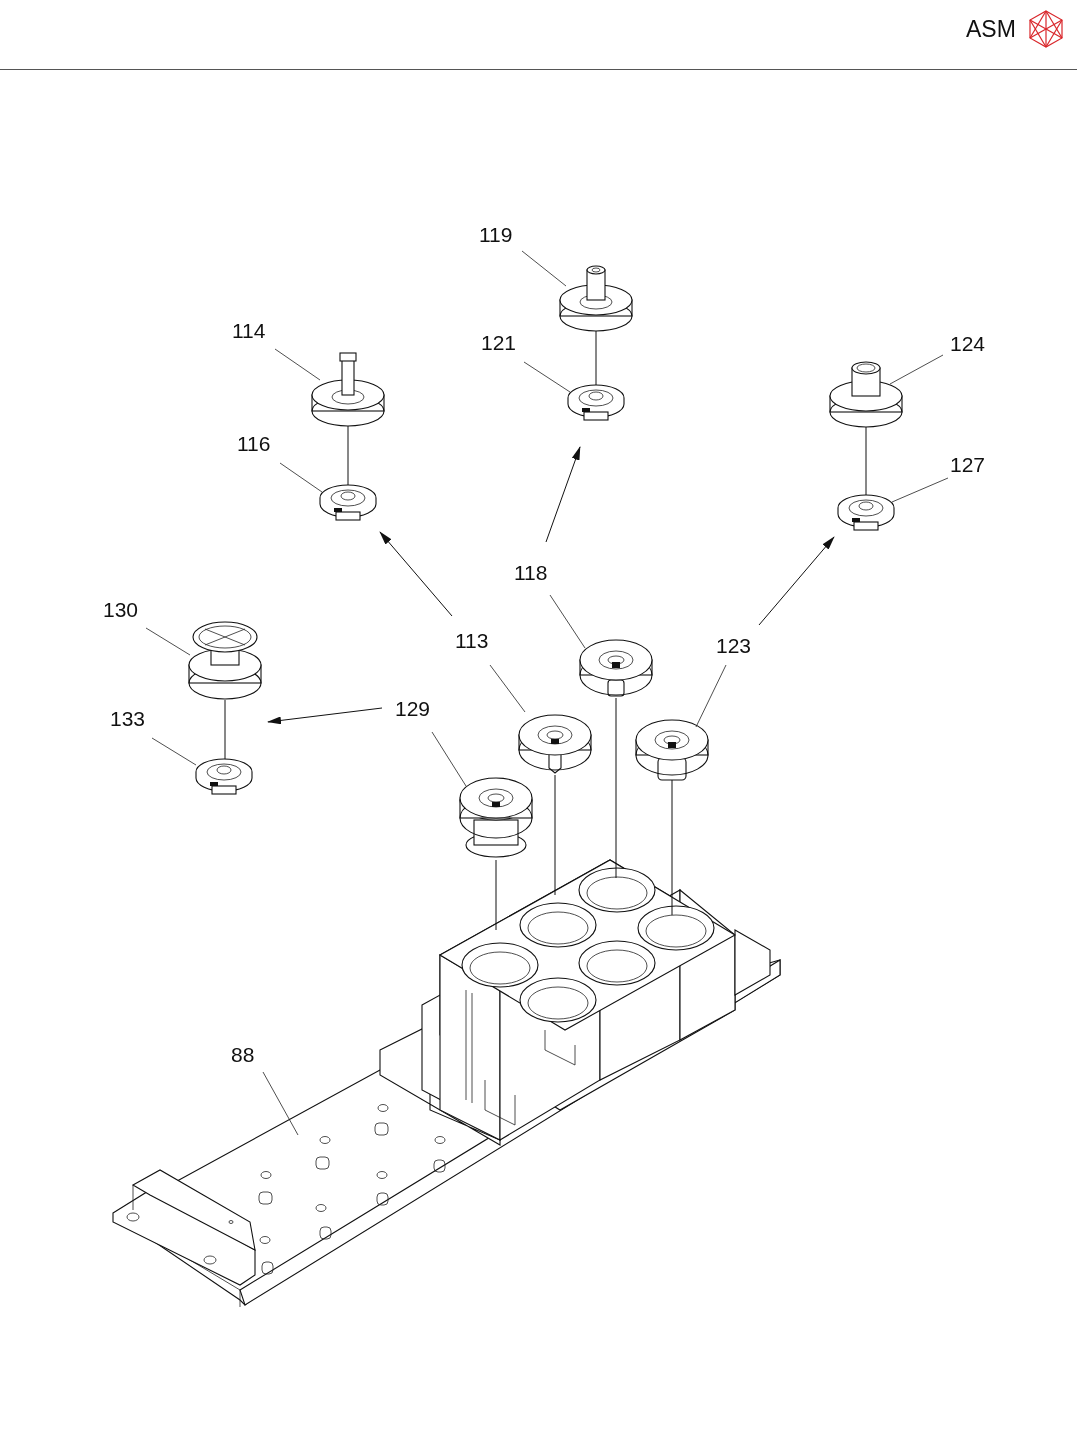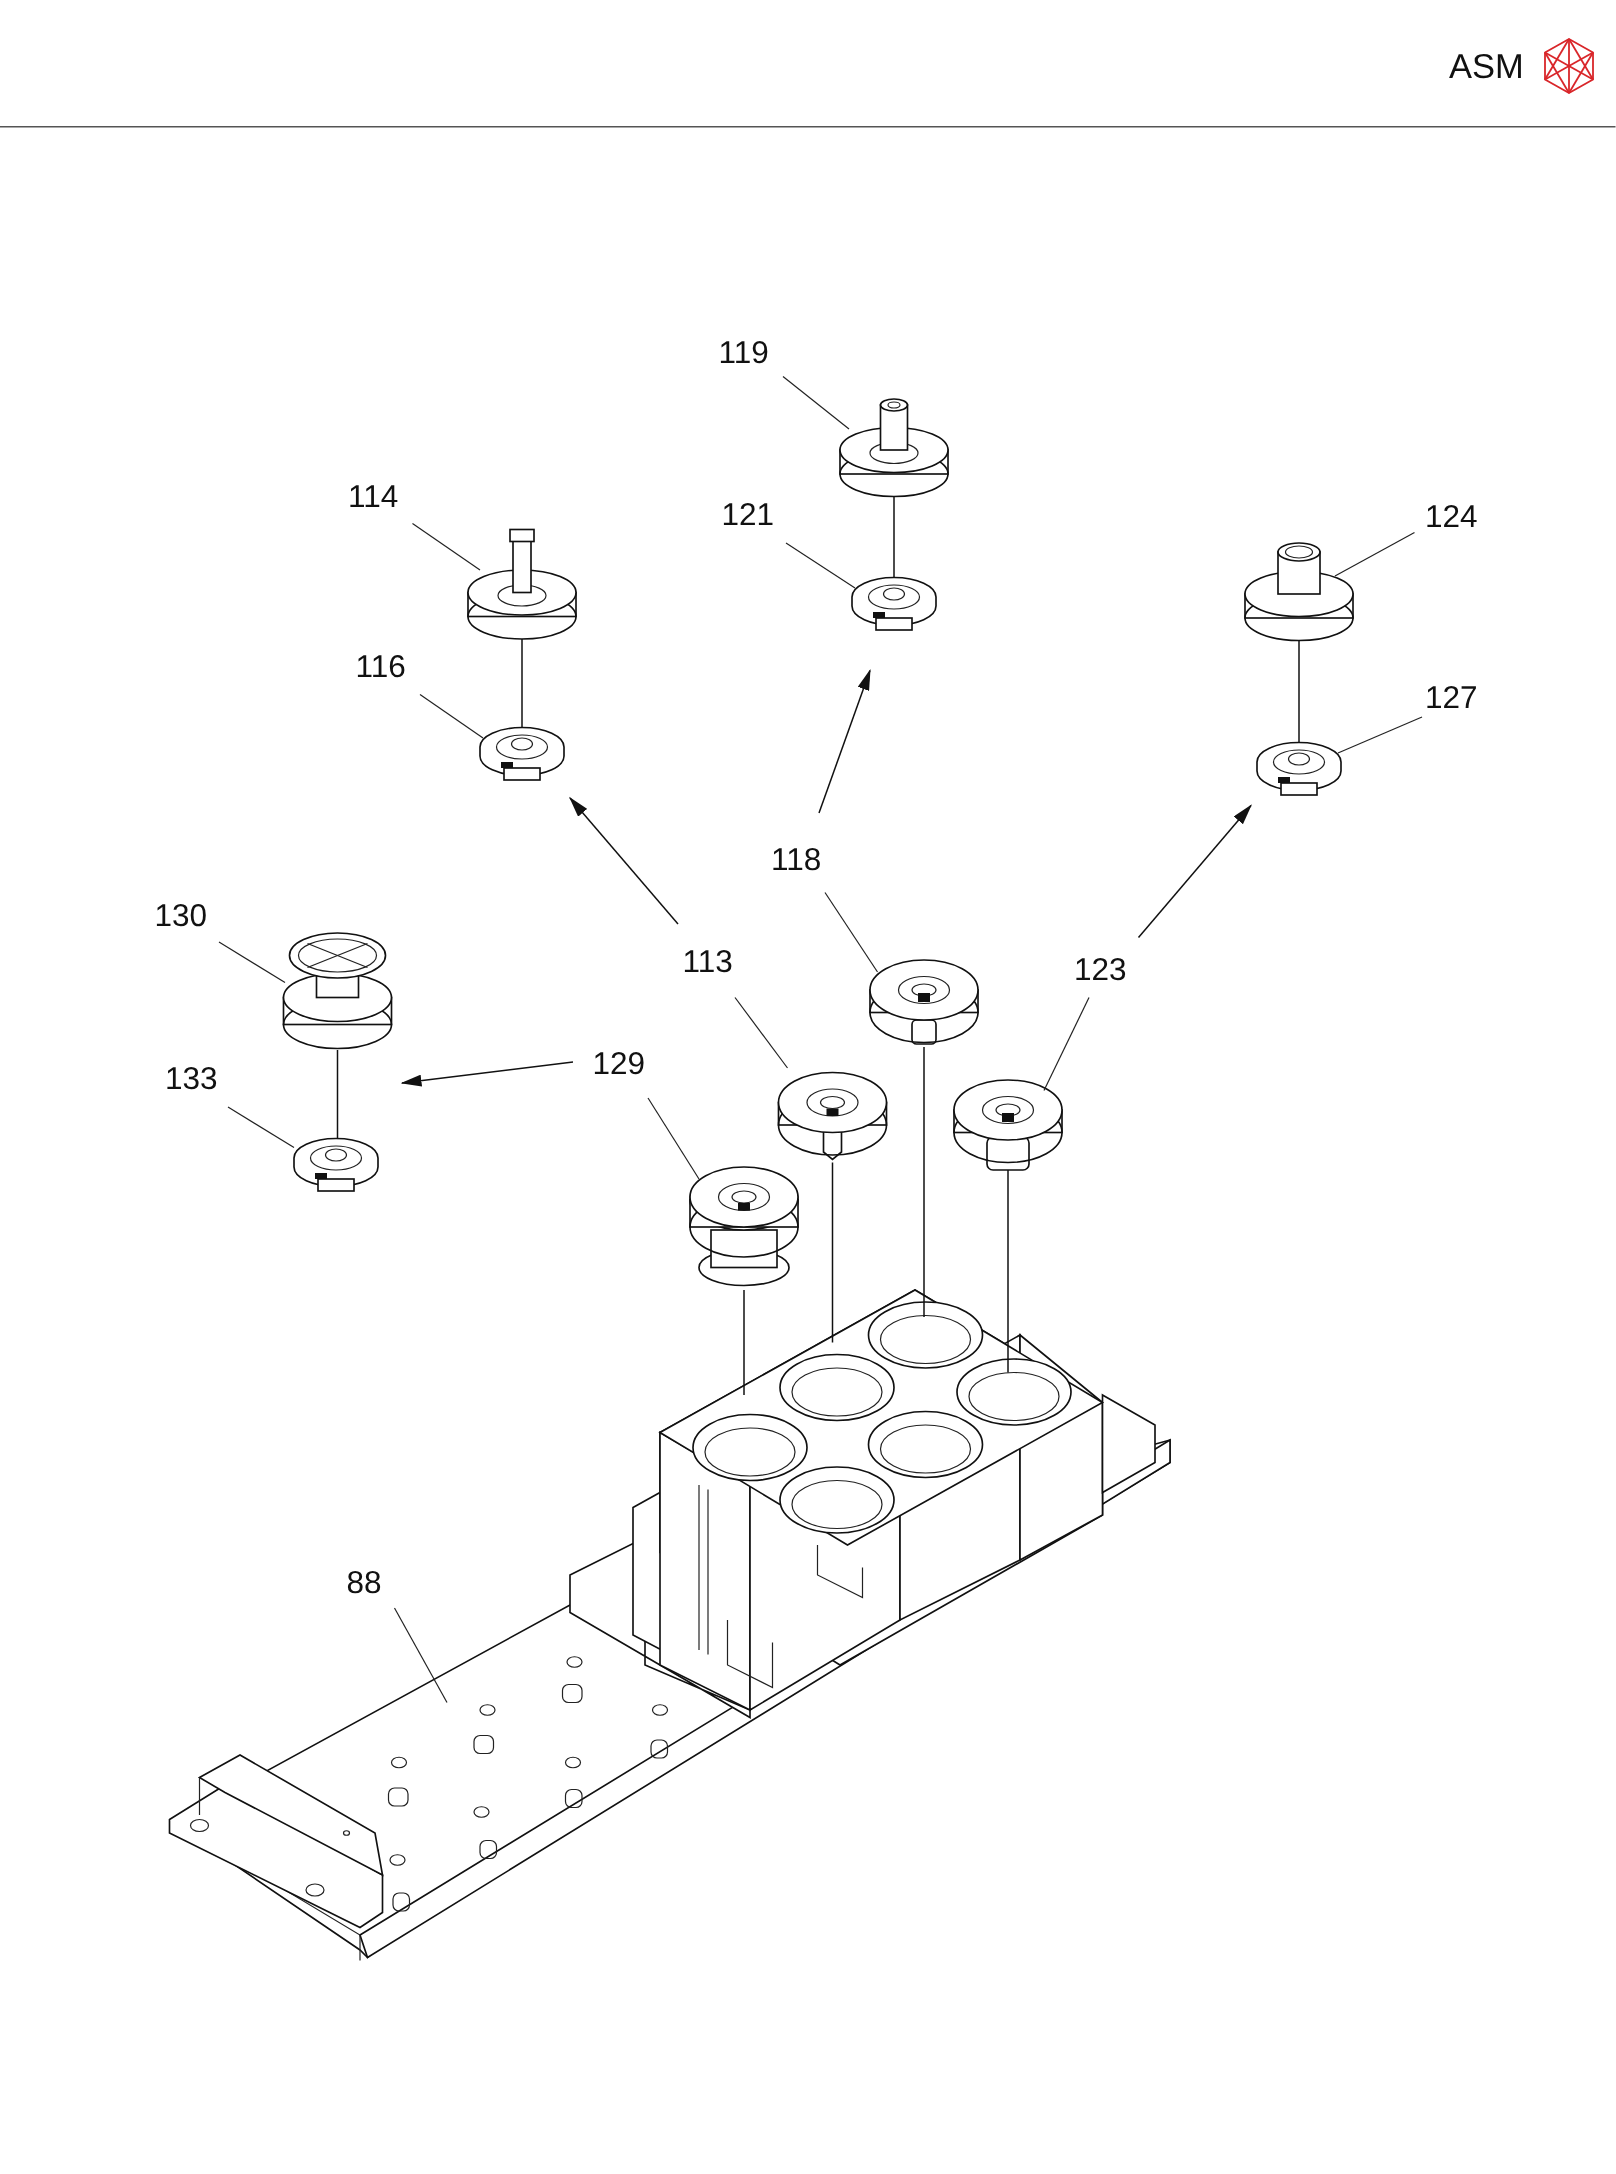--- a/index.html
+++ b/index.html
@@ -1,18 +1,18 @@
 <!DOCTYPE html>
 <html><head>
 <meta charset="utf-8">
 <style>
   html, body { margin: 0; padding: 0; background: #ffffff; }
   body { width: 1077px; height: 1449px; position: relative; overflow: hidden;
          font-family: "Liberation Sans", sans-serif; }
-  .header { position: absolute; left: 0; top: 16px; width: 884px; height: 70px; }
+  .header { position: absolute; left: 0; top: 1px; width: 884px; height: 70px; }
   .header-rule { position: absolute; left: 0; top: 68px; width: 1077px; height: 1px; background: #555; }
   .logo-text { position: absolute; left: 966px; top: 15px; font-size: 23px; color: #111;
                font-family: "Liberation Sans", sans-serif; letter-spacing: 0px; }
   .logo-icon { position: absolute; left: 1027px; top: 8px; width: 38px; height: 40px; }
   .drawing { position: absolute; left: 0; top: 0; width: 1077px; height: 1449px; }
   .callout { font-family: "Liberation Sans", sans-serif; font-size: 21px; fill: #111; }
   .ln { stroke: #111; stroke-width: 1.1; fill: #fff; }
   .thin { stroke: #222; stroke-width: 0.8; fill: none; }
   .leader { stroke: #222; stroke-width: 0.8; fill: none; }
   .axis { stroke: #111; stroke-width: 1; fill: none; }

